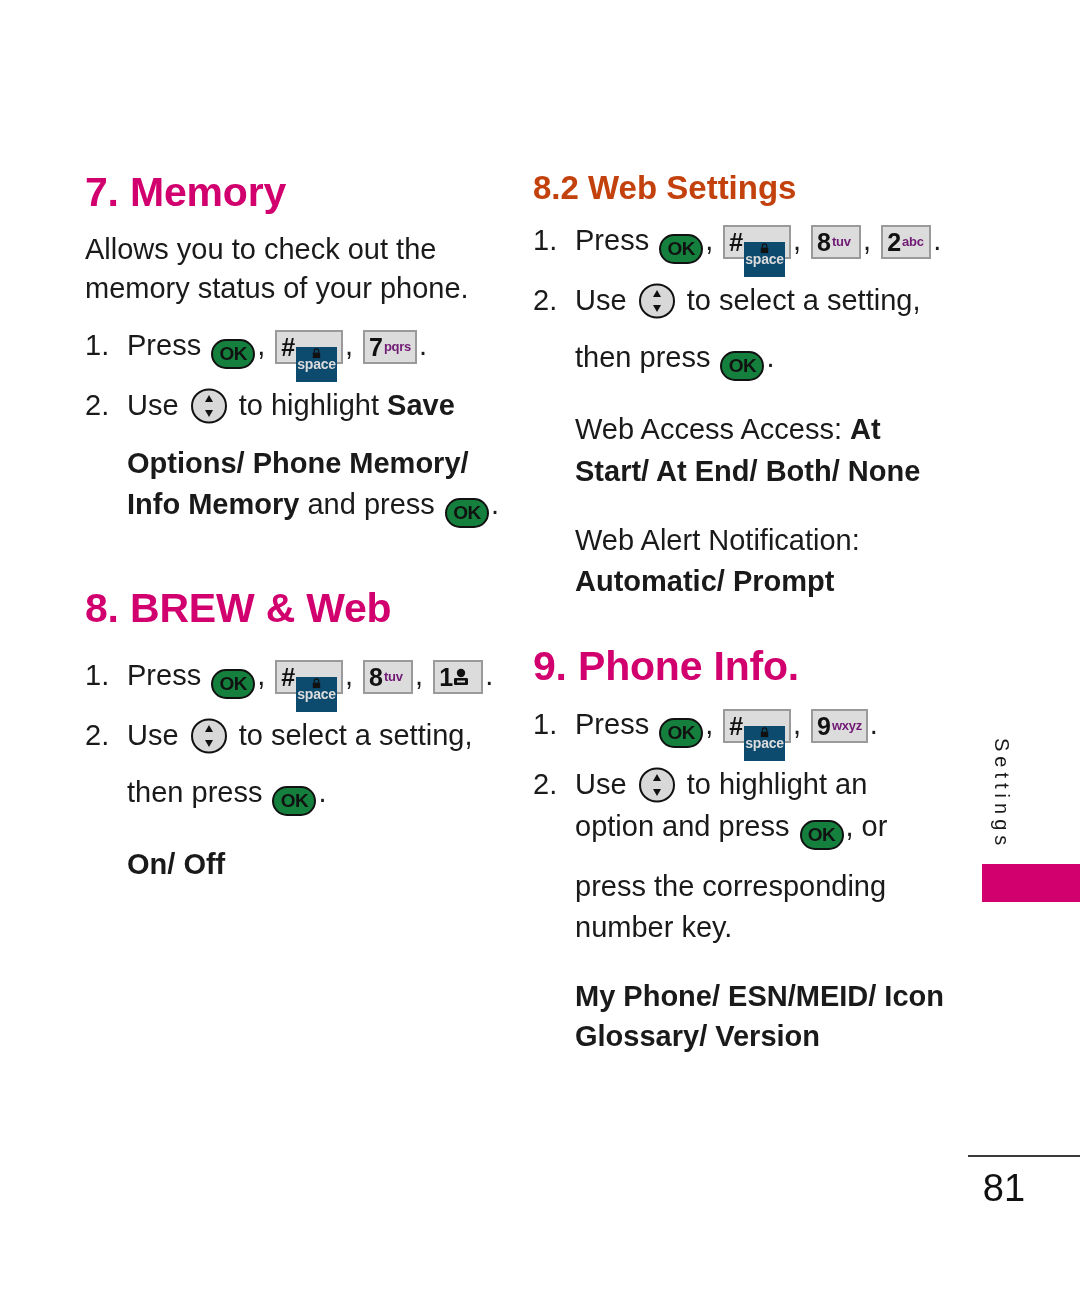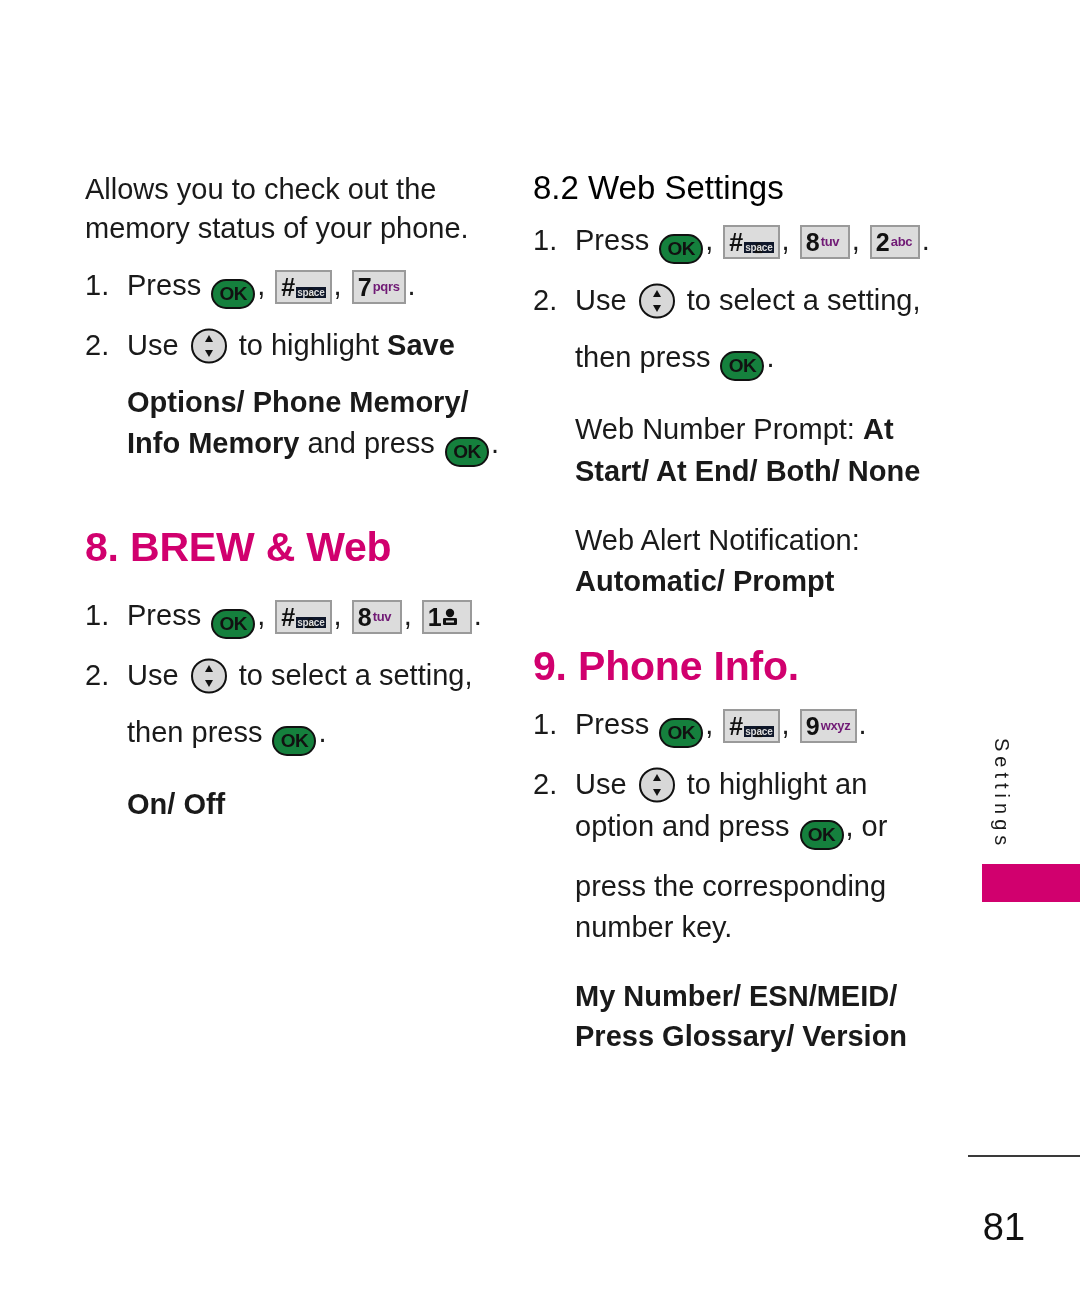--- a/index.html
+++ b/index.html
@@ -33,23 +33,23 @@
   .h-chapter {
     color: #d1006e;
     font-size: 41px;
     font-weight: bold;
     letter-spacing: -0.2px;
     line-height: 1.08;
     margin: 0 0 16px 0;
     white-space: nowrap;
   }
   .h-section {
-    color: #000000;
+    color: #c2410c;
     font-size: 33px;
-    font-weight: normal;
+    font-weight: bold;
     line-height: 1.1;
     margin: 0 0 14px 0;
     white-space: nowrap;
   }
   .h-chapter.tight { margin-bottom: 25px; }
 
   
   .para {
     font-size: 29px;
     line-height: 1.33;
@@ -148,27 +148,27 @@
     padding-left: 2px;
     padding-top: 3px;
   }
   .key-pad .stack .lockrow {
     display: block;
     height: 12px;
     text-align: center;
   }
   .key-pad .stack .word {
     display: block;
-    font-size: 10px;
-    font-weight: bold;
-    background: #0f172a;
+    font-size: 14px;
+    font-weight: bold;
+    background: #0c4a6e;
     color: #dcdcdc;
     line-height: 11px;
     letter-spacing: -0.2px;
-    padding: 0 1px;
+    padding: 12px 1px;
   }
   .lock-ico { display: inline-block; width: 11px; height: 11px; }
   .vm-ico   { display: inline-block; width: 18px; height: 20px; vertical-align: top; margin-top: 5px; }
 
   
   .key-nav {
     display: inline-block;
     vertical-align: -9px;
     width: 38px;
     height: 36px;
@@ -202,35 +202,36 @@
     position: absolute;
     left: 968px;
     top: 1155px;
     width: 112px;
     height: 2px;
     background: #3a3a3a;
   }
   .page-number {
     position: absolute;
     left: 968px;
-    top: 1206px;
+    top: 1167px;
     width: 72px;
     text-align: center;
     font-size: 38px;
     color: #111;
     font-weight: 350;
   }
 </style>
 </head>
 <body>
 
 <div class="page">
 
   <div class="col col-left">
 
+    <h1 class="h-chapter">7. Memory</h1>
 
     <p class="para">Allows you to check out the memory status of your phone.</p>
 
     <p class="step">
       <span class="num">1.</span><span>Press</span>&nbsp;<span class="key-ok">OK</span><span>,</span>&nbsp;<span class="key-pad"><span class="big">#</span><span class="stack"><span class="lockrow"><svg class="lock-ico" viewBox="0 0 12 12">
                 <rect x="2" y="5" width="8" height="6" fill="#111"></rect>
                 <path d="M3.6 5 V3.3 a2.4 2.4 0 0 1 4.8 0 V5" fill="none" stroke="#111" stroke-width="1.3"></path>
               </svg></span><span class="word">space</span></span></span><span>,</span>&nbsp;<span class="key-pad"><span class="big">7</span><span class="sub">pqrs</span></span><span>.</span>
     </p>
 
@@ -297,21 +298,21 @@
             <polygon points="19,29 23,22 15,22" fill="#111"></polygon>
           </svg></span>&nbsp;<span>to select a setting,</span>
     </p>
     <p class="indent">
       <span>then press</span>&nbsp;<span class="key-ok">OK</span><span>.</span>
     </p>
 
     <div class="gap-sm"></div>
 
     <p class="indent">
-      <span>Web Number Prompt:</span>
+      <span>Web Access Access:</span>
       <b>At Start/ At End/ Both/ None</b>
     </p>
 
     <div class="gap-sm"></div>
 
     <p class="indent">
       <span>Web Alert Notification:</span>
       <b>Automatic/ Prompt</b>
     </p>
 
@@ -331,21 +332,21 @@
       <span class="num">2.</span><span>Use</span>&nbsp;<span class="key-nav"><svg viewBox="0 0 38 36" width="38" height="36">
             <path d="M19 1.5 C28 1.5 36 8 36 18 C36 28 28 34.5 19 34.5 C10 34.5 2 28 2 18 C2 8 10 1.5 19 1.5 Z" fill="#d8d8d8" stroke="#111" stroke-width="2"></path>
             <polygon points="19,7 23,14 15,14" fill="#111"></polygon>
             <polygon points="19,29 23,22 15,22" fill="#111"></polygon>
           </svg></span>&nbsp;<span>to highlight an option and press</span>&nbsp;<span class="key-ok">OK</span><span>, or</span>
     </p>
     <p class="indent">press the corresponding number key.</p>
 
     <div class="gap-sm"></div>
 
-    <p class="opts">My Number/ ESN/MEID/ Press Glossary/ Version</p>
+    <p class="opts">My Phone/ ESN/MEID/ Icon Glossary/ Version</p>
   </div>
 
   <div class="side-tab-label">Settings</div>
   <div class="side-tab-block"></div>
 
   <div class="footer-rule"></div>
   <div class="page-number">81</div>
 
 </div>
 

